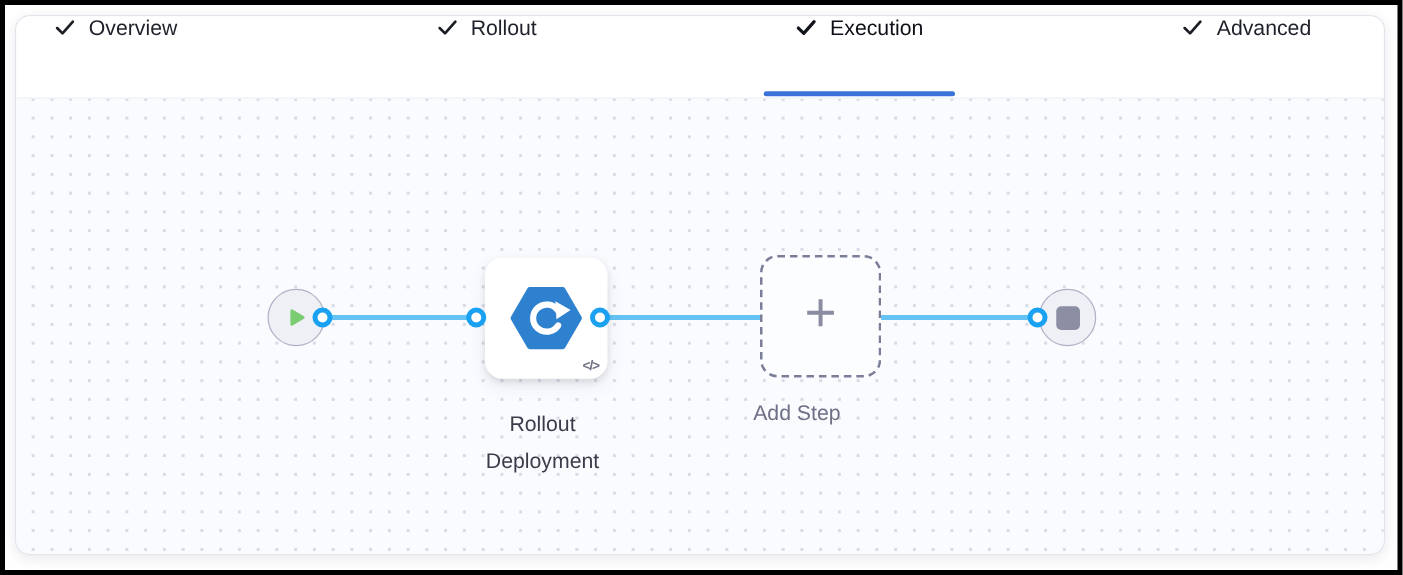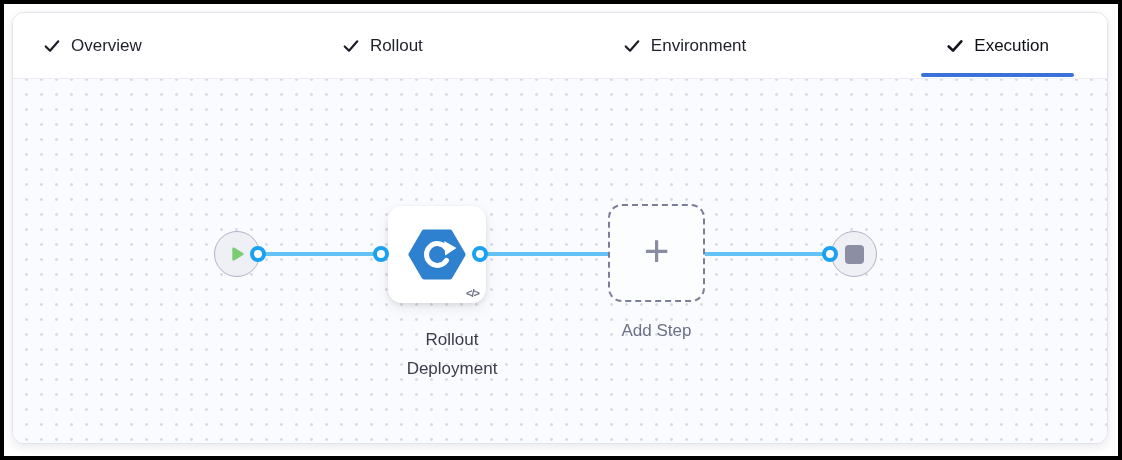--- a/index.html
+++ b/index.html
@@ -23,21 +23,21 @@
   .tabbar {
     height:66px;
     display:flex; align-items:center; justify-content:space-between;
     padding-right:28px;
     background:#fff;
     border-bottom:1px solid #eceef4;
   }
   .tab {
     position:relative;
     height:100%;
-    display:flex; align-items:center; gap:10px;
+    display:flex; align-items:flex-start; gap:10px;
     padding:0 30px;
     font-size:17px; color:#1f212a;
     white-space:nowrap;
   }
   .tab.active { font-weight:400; color:#0d0f16; }
   .tab.active::after {
     content:"";
     position:absolute; left:5px; right:5px; bottom:1px;
     height:4px; border-radius:2px;
     background:#3b72d8;
@@ -94,26 +94,26 @@
   .add-node {
     position:absolute; left:595px; top:125px;
     width:97px; height:98px;
     background:#fcfdff;
     border:2px dashed #7b7e99; border-radius:14px;
     display:flex; align-items:center; justify-content:center;
     z-index:2; cursor:pointer;
   }
   .plus-glyph { font-size:44px; font-weight:400; color:#8a8da1; line-height:1; margin-top:-4px; }
   .step-label {
-    position:absolute; left:368px; top:246px; width:142px;
+    position:absolute; left:350px; top:246px; width:142px;
     text-align:center; font-size:17px; line-height:29px; color:#3a3c4a;
     z-index:2;
   }
   .add-label {
-    position:absolute; left:573px; top:242px; width:141px;
+    position:absolute; left:554px; top:242px; width:141px;
     text-align:center; font-size:17px; color:#6d7086;
     z-index:2;
   }
 </style>
 </head>
 <body>
 
 <div class="card">
 
   <div class="tabbar">
@@ -122,31 +122,31 @@
           <path d="M3 10.5 L7.8 15.2 L17 4.8" stroke="#1c1e26" stroke-width="2.4" fill="none" stroke-linecap="round" stroke-linejoin="round"></path>
         </svg>
       <span>Overview</span>
     </div>
     <div class="tab">
       <svg class="check-icon" width="18" height="18" viewBox="0 0 20 20">
           <path d="M3 10.5 L7.8 15.2 L17 4.8" stroke="#1c1e26" stroke-width="2.4" fill="none" stroke-linecap="round" stroke-linejoin="round"></path>
         </svg>
       <span>Rollout</span>
     </div>
-    <div class="tab">
-      <svg class="check-icon" width="18" height="18" viewBox="0 0 20 20">
-          <path d="M3 10.5 L7.8 15.2 L17 4.8" stroke="#1c1e26" stroke-width="2.4" fill="none" stroke-linecap="round" stroke-linejoin="round"></path>
-        </svg>
-      <span>Environment</span>
-    </div>
     <div class="tab active">
       <svg class="check-icon" width="18" height="18" viewBox="0 0 20 20">
           <path d="M3 10.5 L7.8 15.2 L17 4.8" stroke="#13151c" stroke-width="2.9" fill="none" stroke-linecap="round" stroke-linejoin="round"></path>
         </svg>
       <span>Execution</span>
+    </div>
+    <div class="tab">
+      <svg class="check-icon" width="18" height="18" viewBox="0 0 20 20">
+          <path d="M3 10.5 L7.8 15.2 L17 4.8" stroke="#1c1e26" stroke-width="2.4" fill="none" stroke-linecap="round" stroke-linejoin="round"></path>
+        </svg>
+      <span>Advanced</span>
     </div>
   </div>
 
   <div class="canvas">
 
     <div class="connector-line"></div>
 
     <div class="terminal-node start-node">
       <svg width="18" height="18" viewBox="0 0 18 18">
           <polygon points="5.5,3.6 14.5,9 5.5,14.4" fill="#7ccd72" stroke="#7ccd72" stroke-width="2.4" stroke-linejoin="round"></polygon>

